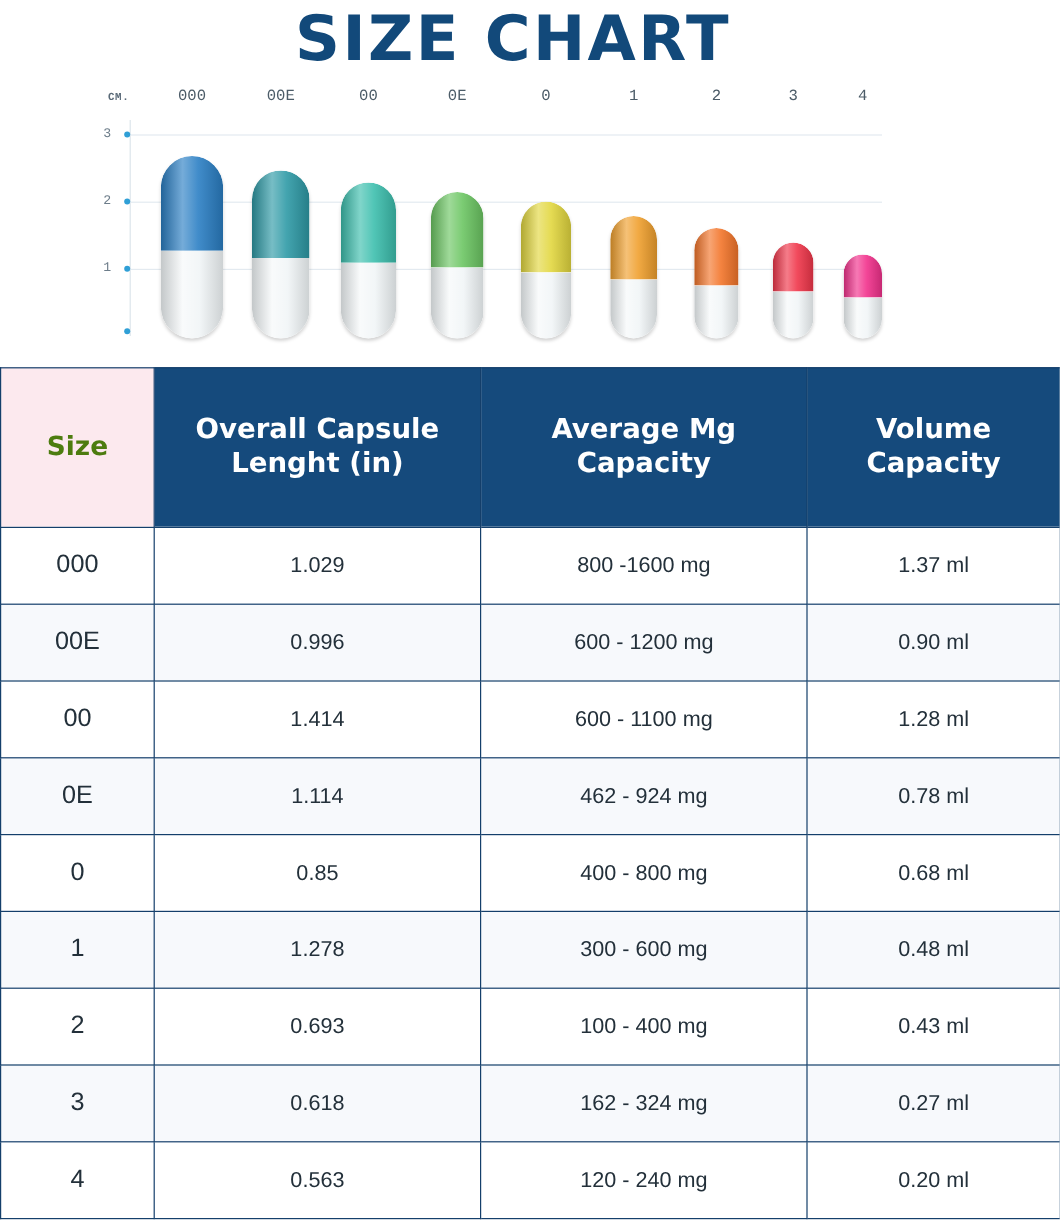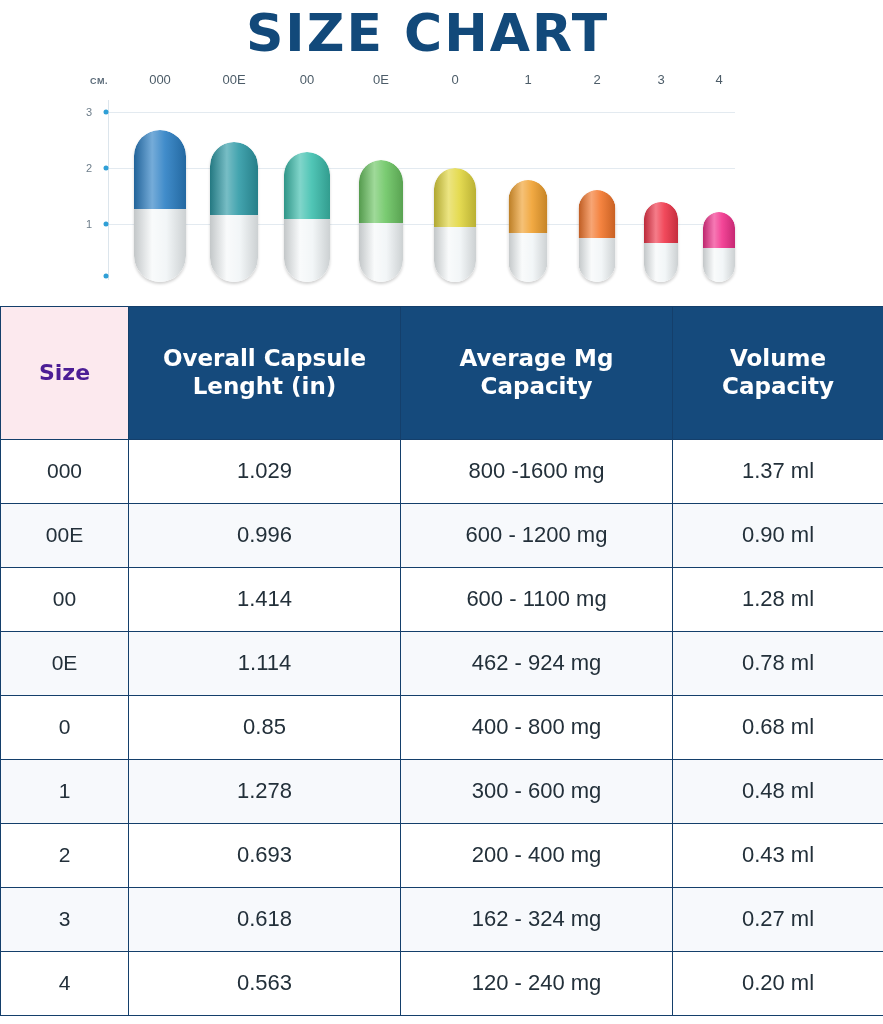--- a/index.html
+++ b/index.html
@@ -32,20 +32,21 @@
     margin: 4px 0 2px 0;
     line-height: 1.15;
     font-family: "DejaVu Sans", sans-serif;
   }
 
   
   .diagram {
     position: relative;
     height: 230px;
     margin: 6px 0 4px 0;
+    font-family: Liberation Mono, monospace;
   }
   .axis-labels {
     position: absolute;
     top: 0;
     left: 0;
     right: 0;
     height: 20px;
   }
   .axis-labels .cm {
     position: absolute;
@@ -149,29 +150,29 @@
     color: #ffffff;
     font-size: 23px;
     font-weight: bold;
     line-height: 1.2;
     padding: 16px 6px;
     height: 100px;
     font-family: "DejaVu Sans", sans-serif;
   }
   thead th.size-col {
     background: #fce9ee;
-    color: #4c1d95;
+    color: #4d7c0f;
     font-size: 22px;
   }
   col.c1 { width: 128px; }
   col.c2 { width: 272px; }
   col.c3 { width: 272px; }
   col.c4 { width: 211px; }
   tbody td {
-    font-size: 22px;
+    font-size: 18px;
     height: 61px;
     color: #23303a;
     background: #ffffff;
   }
   tbody tr:nth-child(even) td {
     background: #f7f9fc;
   }
   tbody td.size-cell {
     font-size: 21px;
   }
@@ -300,21 +301,21 @@
           </tr>
           <tr>
             <td class="size-cell">1</td>
             <td>1.278</td>
             <td>300 - 600 mg</td>
             <td>0.48 ml</td>
           </tr>
           <tr>
             <td class="size-cell">2</td>
             <td>0.693</td>
-            <td>200 - 400 mg</td>
+            <td>100 - 400 mg</td>
             <td>0.43 ml</td>
           </tr>
           <tr>
             <td class="size-cell">3</td>
             <td>0.618</td>
             <td>162 - 324 mg</td>
             <td>0.27 ml</td>
           </tr>
           <tr>
             <td class="size-cell">4</td>

